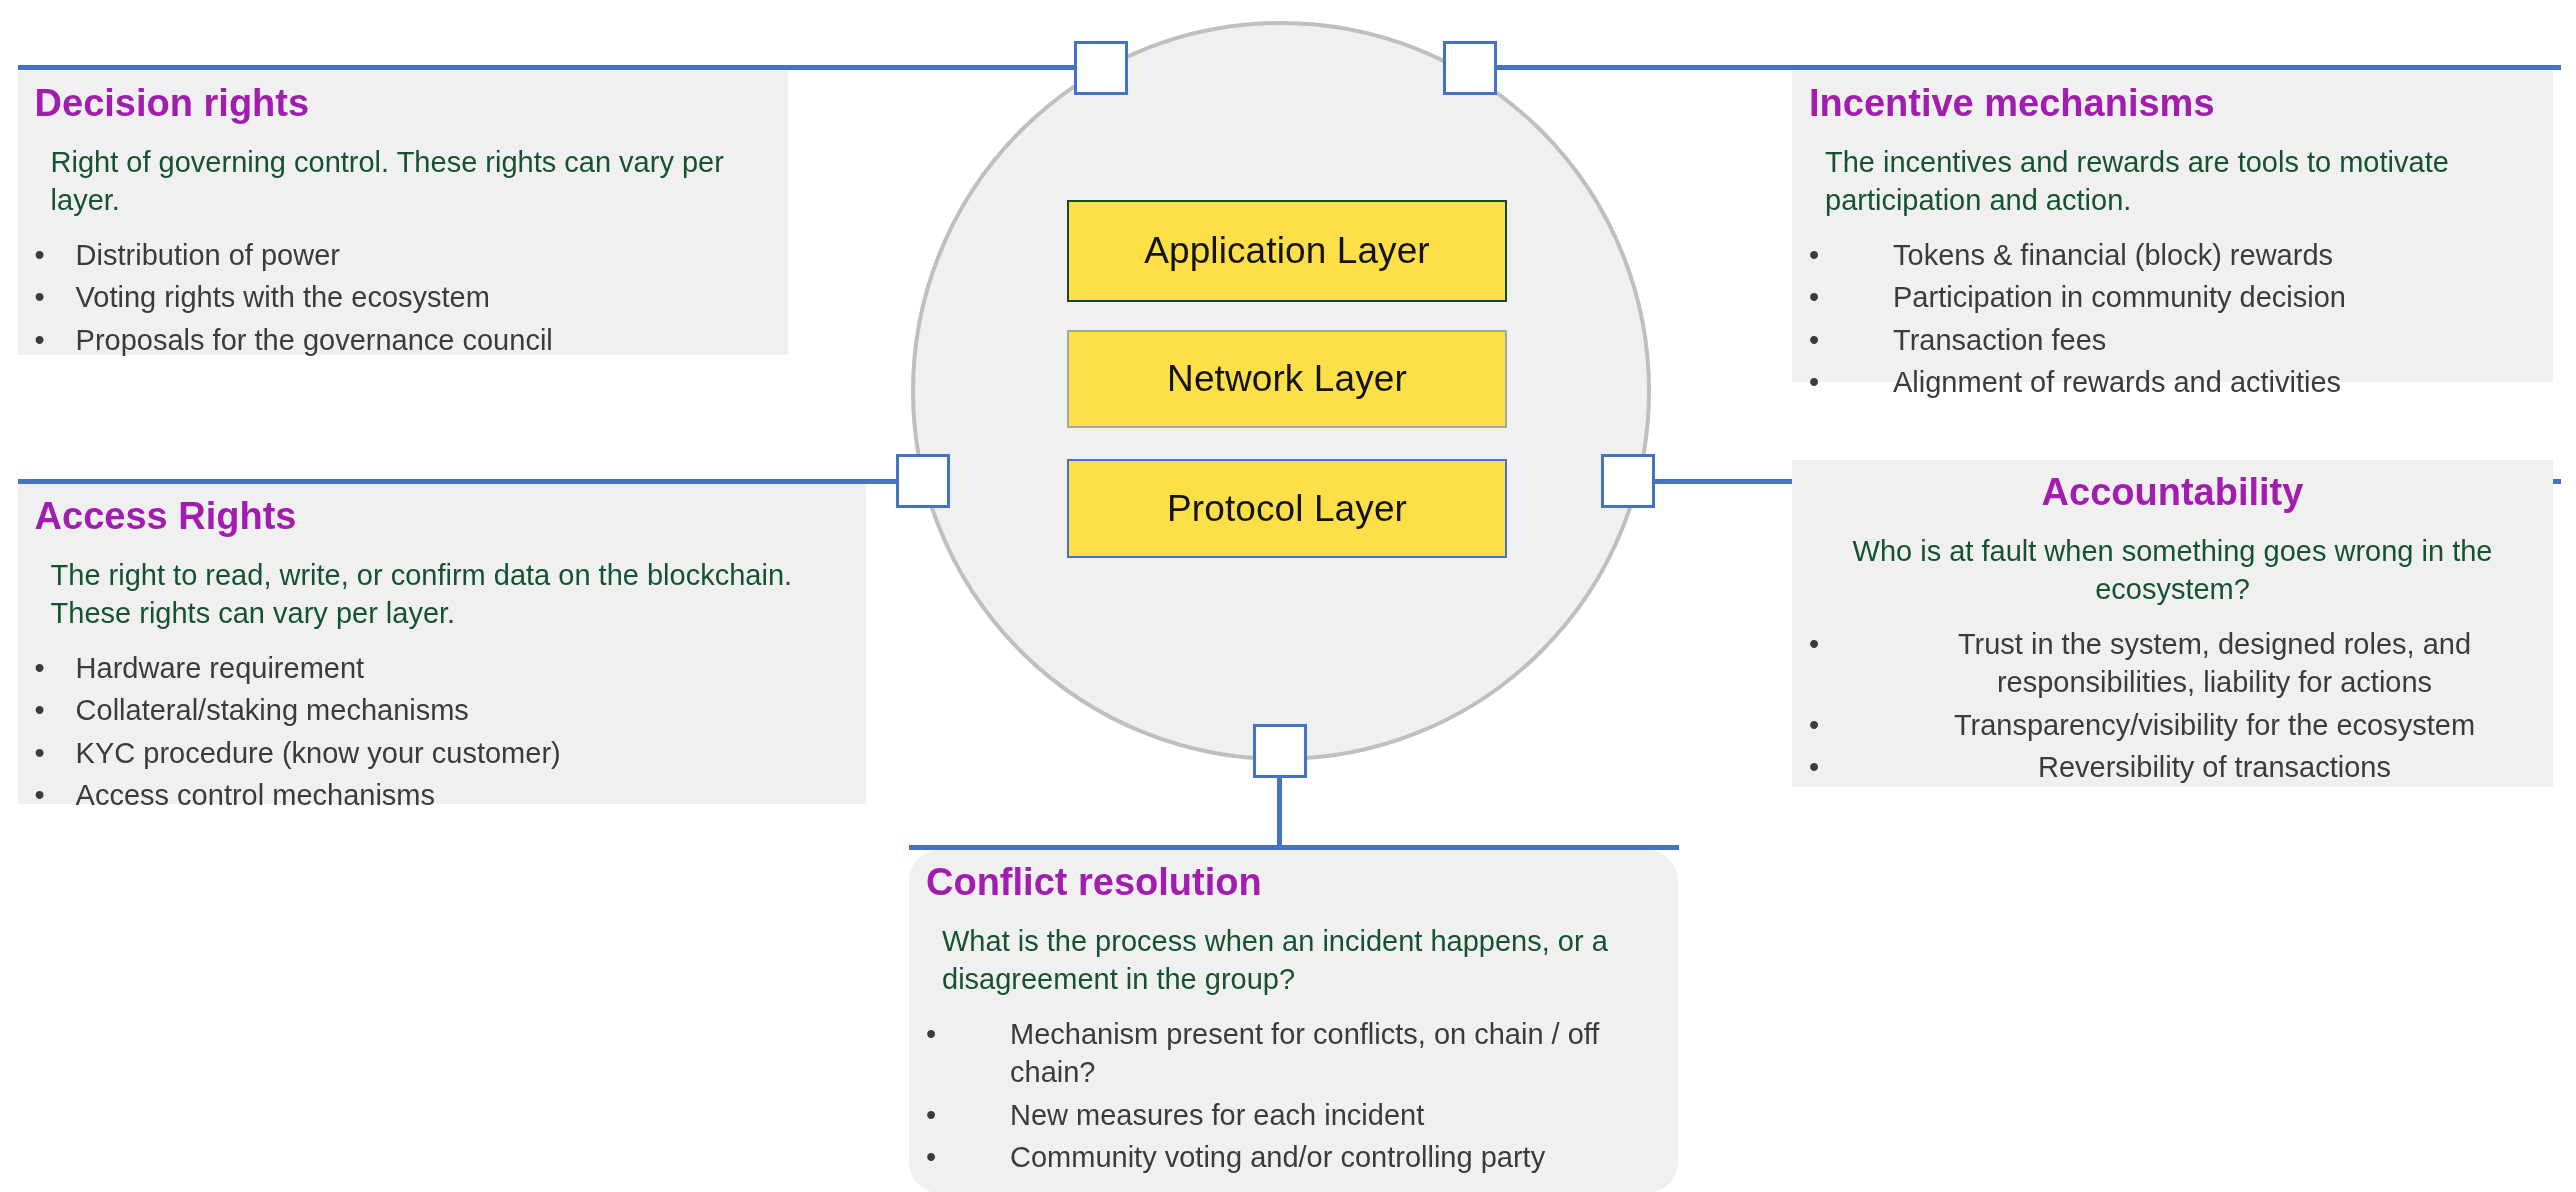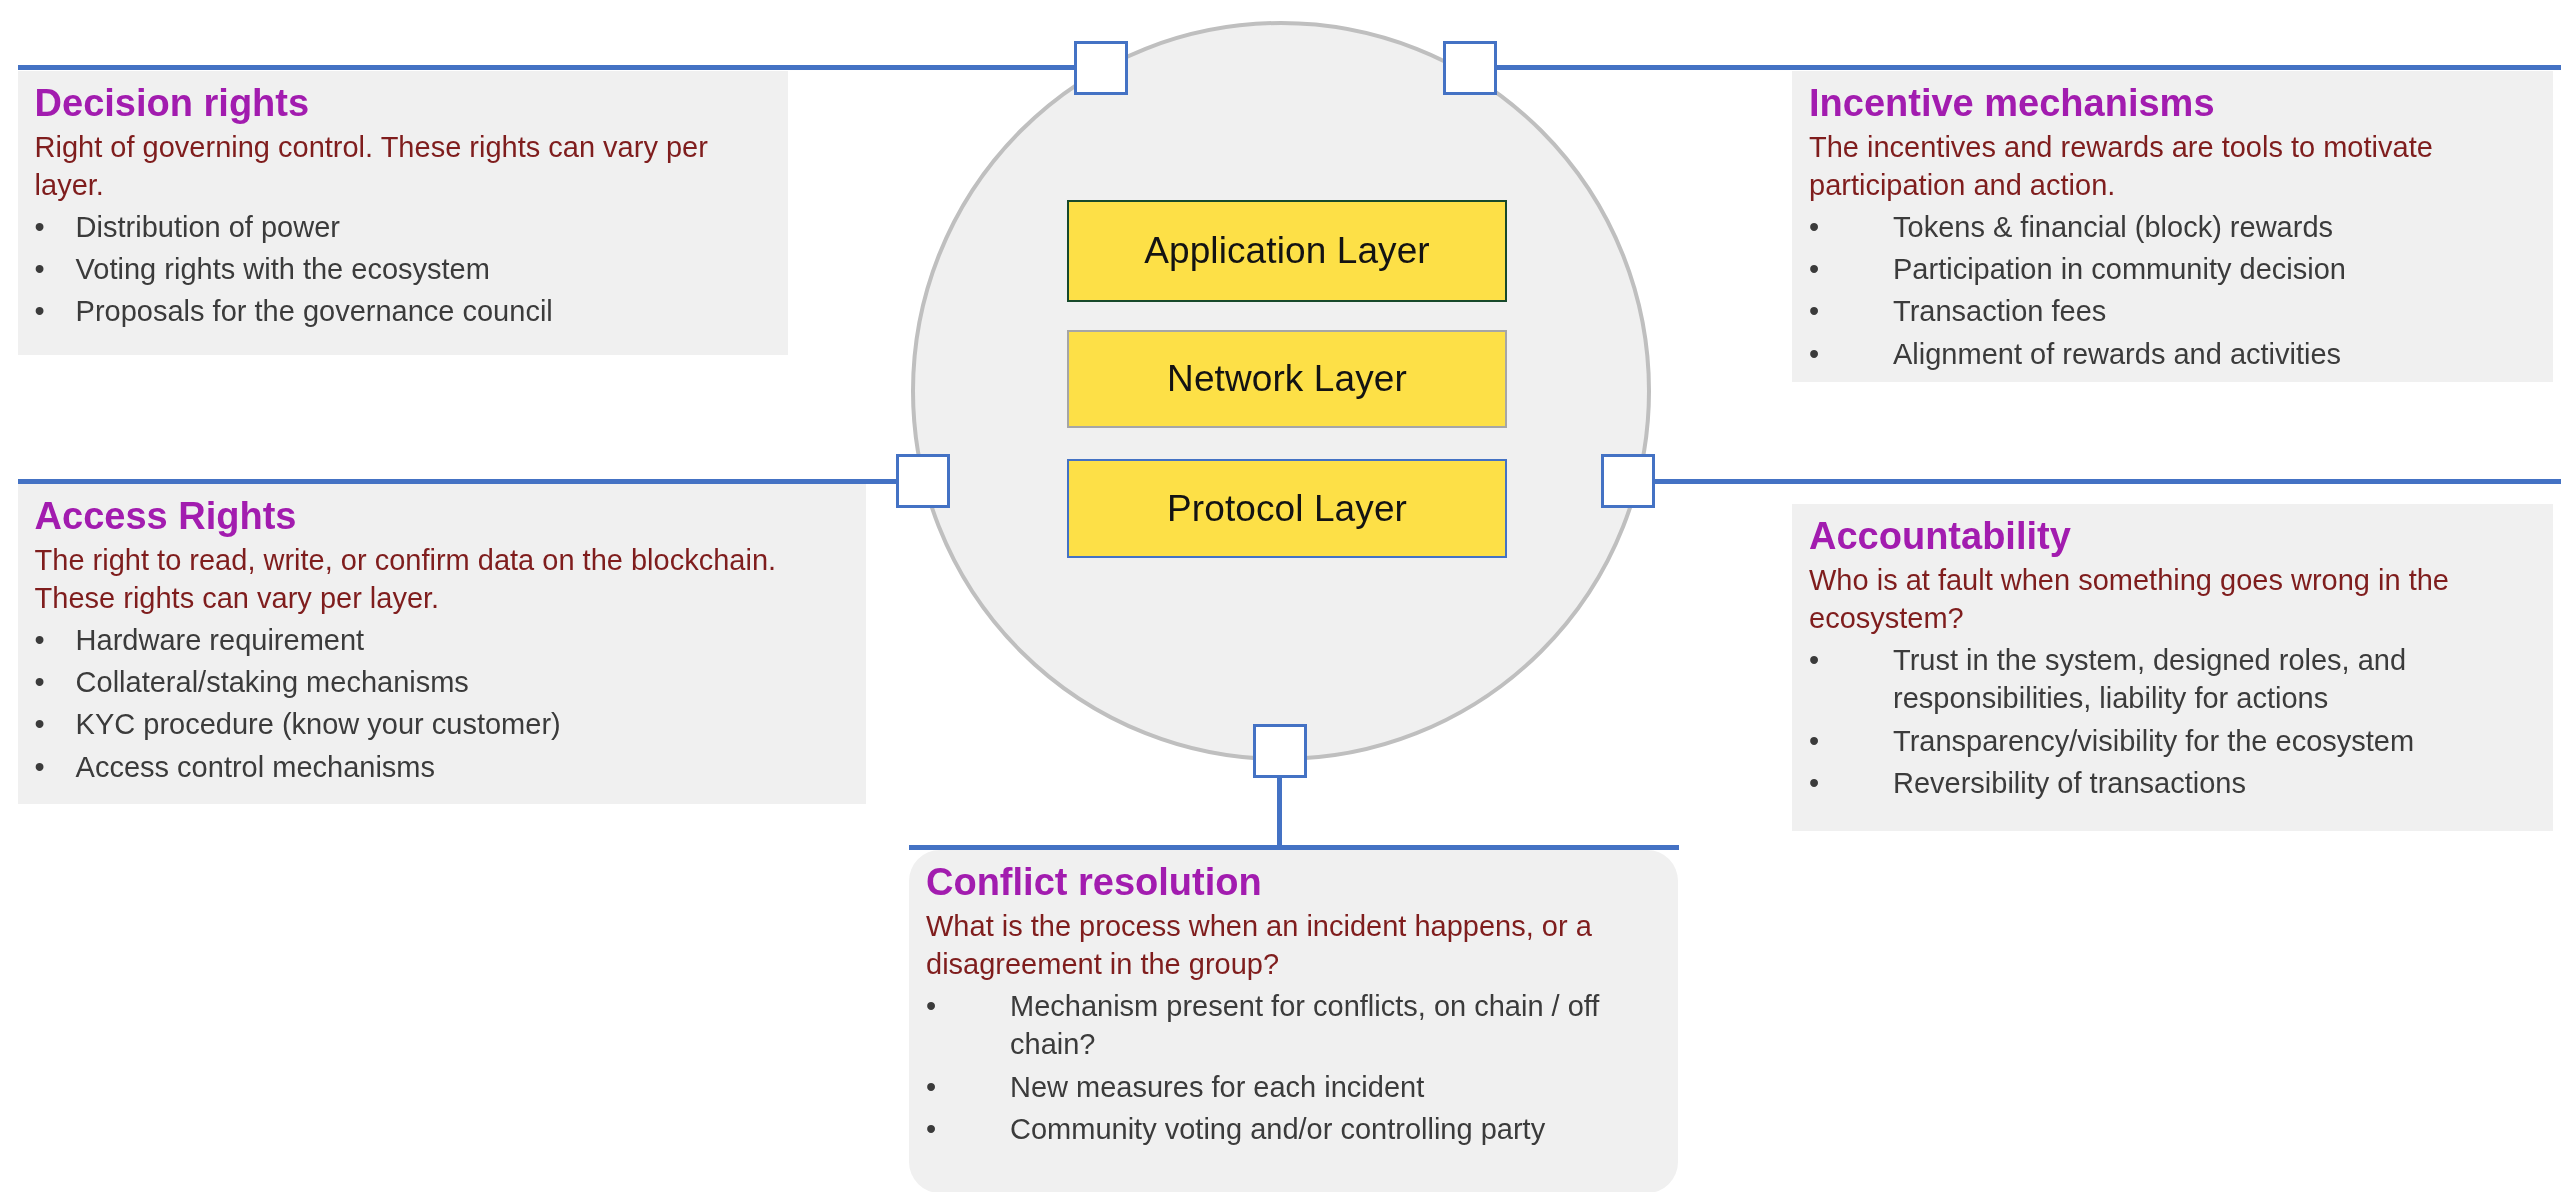--- a/index.html
+++ b/index.html
@@ -85,24 +85,24 @@
   }
   .panel-title {
     color: #a21caf;
     font-weight: bold;
     font-size: 38px;
     line-height: 1.22;
     margin: 0 0 1.3px 0;
     white-space: nowrap;
   }
   .panel-desc {
-    color: #7f1d1d;
+    color: #14532d;
     font-size: 29px;
     line-height: 1.33;
-    margin: 0;
+    margin: 16px;
   }
   .panel-list {
     list-style: none;
     margin: 2.6px 0 0 0;
     padding: 0;
   }
   .panel-list li {
     position: relative;
     color: #3b3b3b;
     font-size: 29px;
@@ -118,21 +118,21 @@
     line-height: 1.33;
   }
   
   .indent-tight li { padding-left: 41px; }
   
   .indent-wide li  { padding-left: 84px; }
 
   .panel-decision { left:   17.6px; top: 71px; width: 770px; height: 284px; }
   .panel-access   { left:   17.6px; top: 484px; width: 848px; height: 320px; }
   .panel-incentive{ left: 1792px; top: 71px; width: 761px; height: 311px; }
-  .panel-account  { left: 1792px; top: 504px; width: 761px; height: 327px; }
+  .panel-account  { left: 1792px; top: 460px; width: 761px; height: 327px; text-align: center; }
   .panel-conflict { left: 909px; top: 850px; width: 769px; height: 343px; border-radius: 31px; }
 </style>
 </head>
 <body>
 
 <div id="canvas">
 
   <div class="conn conn-h line-tl"></div>
   <div class="conn conn-h line-tr"></div>
   <div class="conn conn-h line-l"></div>

